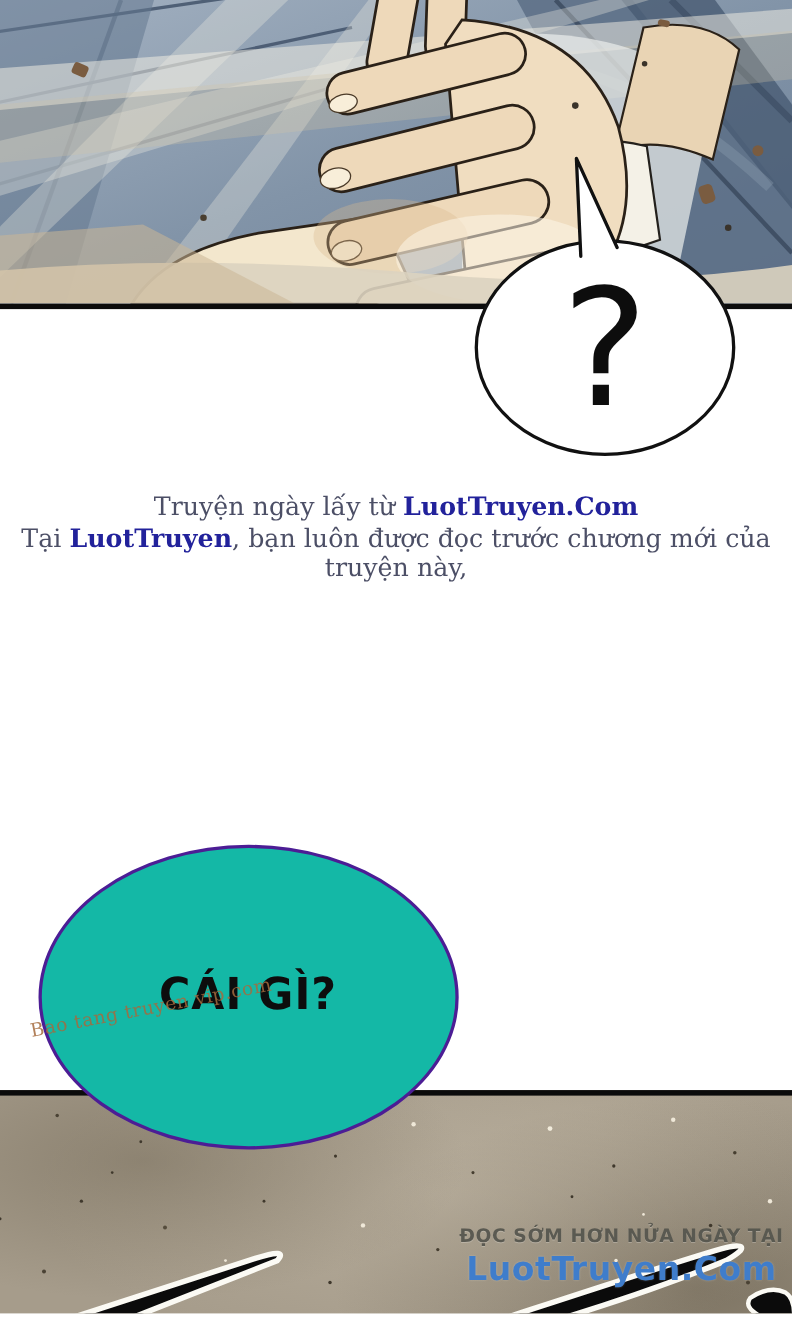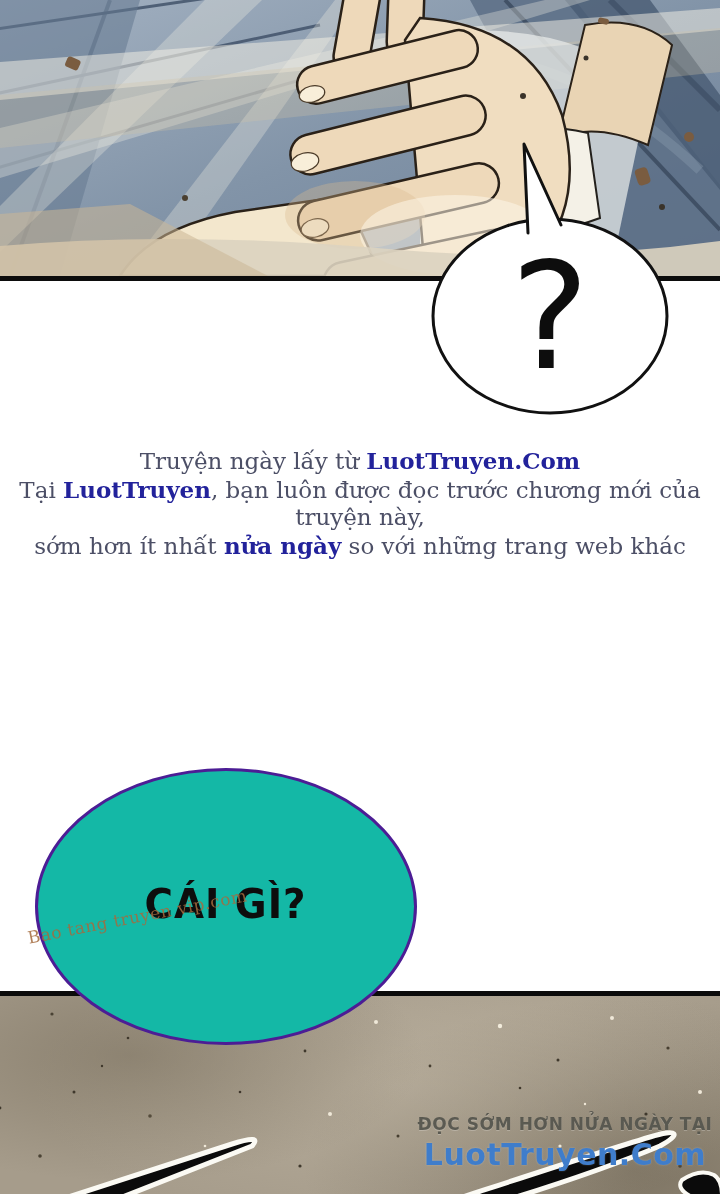--- a/index.html
+++ b/index.html
@@ -140,21 +140,20 @@
 
 <svg class="abs" id="question-bubble" viewBox="0 0 270 296">
   <ellipse cx="130" cy="181" rx="117" ry="97" fill="#ffffff" stroke="#111111" stroke-width="3"></ellipse>
   <path d="M108,98 L104,9 L141,90" fill="#ffffff" stroke="#111111" stroke-width="3" stroke-linejoin="round" stroke-linecap="round"></path>
 </svg>
 <div class="abs" id="question-mark">?</div>
 
 <div class="abs" id="promo">
   <div><span>Truyện ngày lấy từ </span><span class="b">LuotTruyen.Com</span></div>
   <div><span>Tại </span><span class="b">LuotTruyen</span><span>, bạn luôn được đọc trước chương mới của truyện này,</span></div>
-  <div><span>sớm hơn ít nhất </span><span class="b">nửa ngày</span><span> so với những trang web khác</span></div>
 </div>
 
 <div class="abs" id="shout-bubble">
   <span id="shout-text">CÁI GÌ?</span>
 </div>
 
 <div class="abs" id="watermark">Bao tang truyen vip.com</div>
 
 <div class="abs" id="bottom-panel">
   <svg width="720" height="198" viewBox="0 0 720 198" style="position:absolute;left:0;top:0;">

